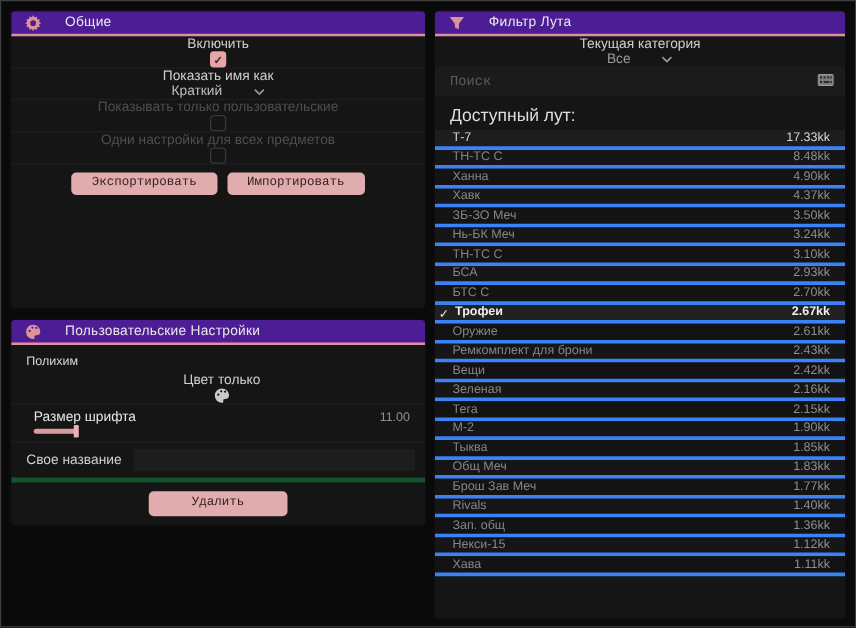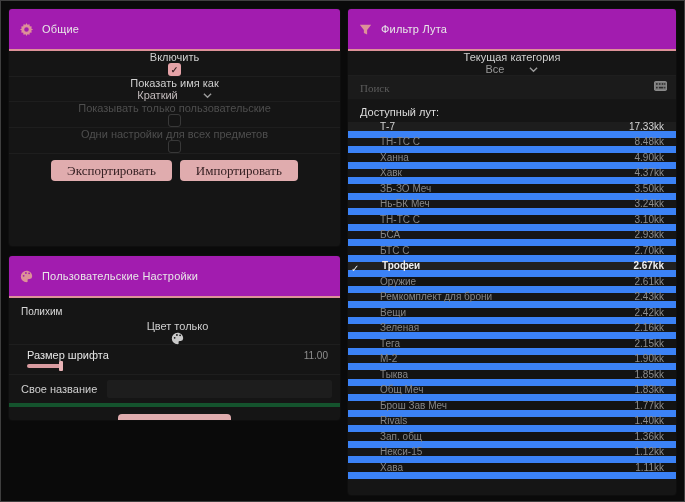--- a/index.html
+++ b/index.html
@@ -22,25 +22,25 @@
 
   .panel {
     background: #151515;
     border-radius: 3px;
     overflow: hidden;
     box-shadow: 0 0 0 1px #0e0e0e;
     display: flex;
     flex-direction: column;
   }
   .panel-header {
-    background: #a21caf;
-    height: 42px;
+    background: #4c1d95;
+    height: 20px;
     display: flex;
     align-items: center;
-    gap: 9px;
+    gap: 19px;
     padding: 0 11px;
     border-bottom: 2px solid #dd9198;
     flex: 0 0 auto;
   }
   .panel-title { font-size: 11px; color: #e8e8e8; letter-spacing: .2px; }
   .hicon { width: 13px; height: 13px; flex: 0 0 auto; display: inline-flex; }
 
   .row {
     display: flex;
     align-items: center;
@@ -65,22 +65,22 @@
 
   .dropdown { display: flex; align-items: center; gap: 25px; color: #c4bcbd; font-size: 11px; cursor: default; }
   .chev { width: 9px; height: 9px; }
 
   .btn-row { display: flex; justify-content: center; gap: 8px; padding: 6px 0 8px 0; }
   .pink-btn {
     background: #e0acae;
     color: #372124;
     border: none;
     border-radius: 4px;
-    font-size: 13px;
-    font-family: Liberation Serif, serif;
+    font-size: 10px;
+    font-family: Liberation Mono, monospace;
     padding: 4px 16px;
     line-height: 1;
   }
   .panel-general { height: 237px; }
   .panel-custom { height: 164px; }
 
   .item-name { font-size: 10px; color: #d9d9d9; padding: 8px 12px 3px 12px; }
   .sub-row { padding-left: 18px; }
   .size-row-wrap { border-bottom: 1px solid #1e1e1e; }
   .size-row { display: flex; justify-content: space-between; align-items: center; padding: 4px 12px 0 18px; font-size: 11px; }
@@ -106,31 +106,31 @@
   .search-row {
     display: flex; align-items: center;
     background: #1b1b1b;
     margin: 0; padding: 0 9px 0 12px;
     height: 24px;
     border-bottom: 1px solid #161616;
   }
   .search-input {
     flex: 1; background: transparent; border: none;
     color: #cfcfcf; font-size: 11px;
-    font-family: Liberation Serif, serif;
+    font-family: Liberation Mono, monospace;
   }
   .search-input::placeholder { color: #5c5c5c; }
-  .list-label { font-size: 11px; color: #dedede; padding: 6px 12px 4px 12px; }
+  .list-label { font-size: 14px; color: #dedede; padding: 6px 12px 4px 12px; }
 
   .loot-list { position: relative; flex: 1; overflow: hidden; }
   .loot-row {
     display: flex; align-items: center; justify-content: space-between;
     height: 15.5px;
-    padding: 0 12px 0 32px;
-    border-bottom: 7px solid #3b82f6;
+    padding: 0 12px 0 14px;
+    border-bottom: 3px solid #3b82f6;
     font-size: 10px;
     position: relative;
   }
   .loot-row:nth-child(odd) { background: #161616; }
   .loot-row:nth-child(even) { background: #131313; }
   .loot-name { color: #868686; }
   .loot-value { color: #8d8d8d; margin-left: 48px; }
   .loot-row.hl { background: #1d1d1d; }
   .loot-row.hl .loot-name, .loot-row.hl .loot-value { color: #d6d6d6; }
   .loot-row.checked { background: #212121; }

